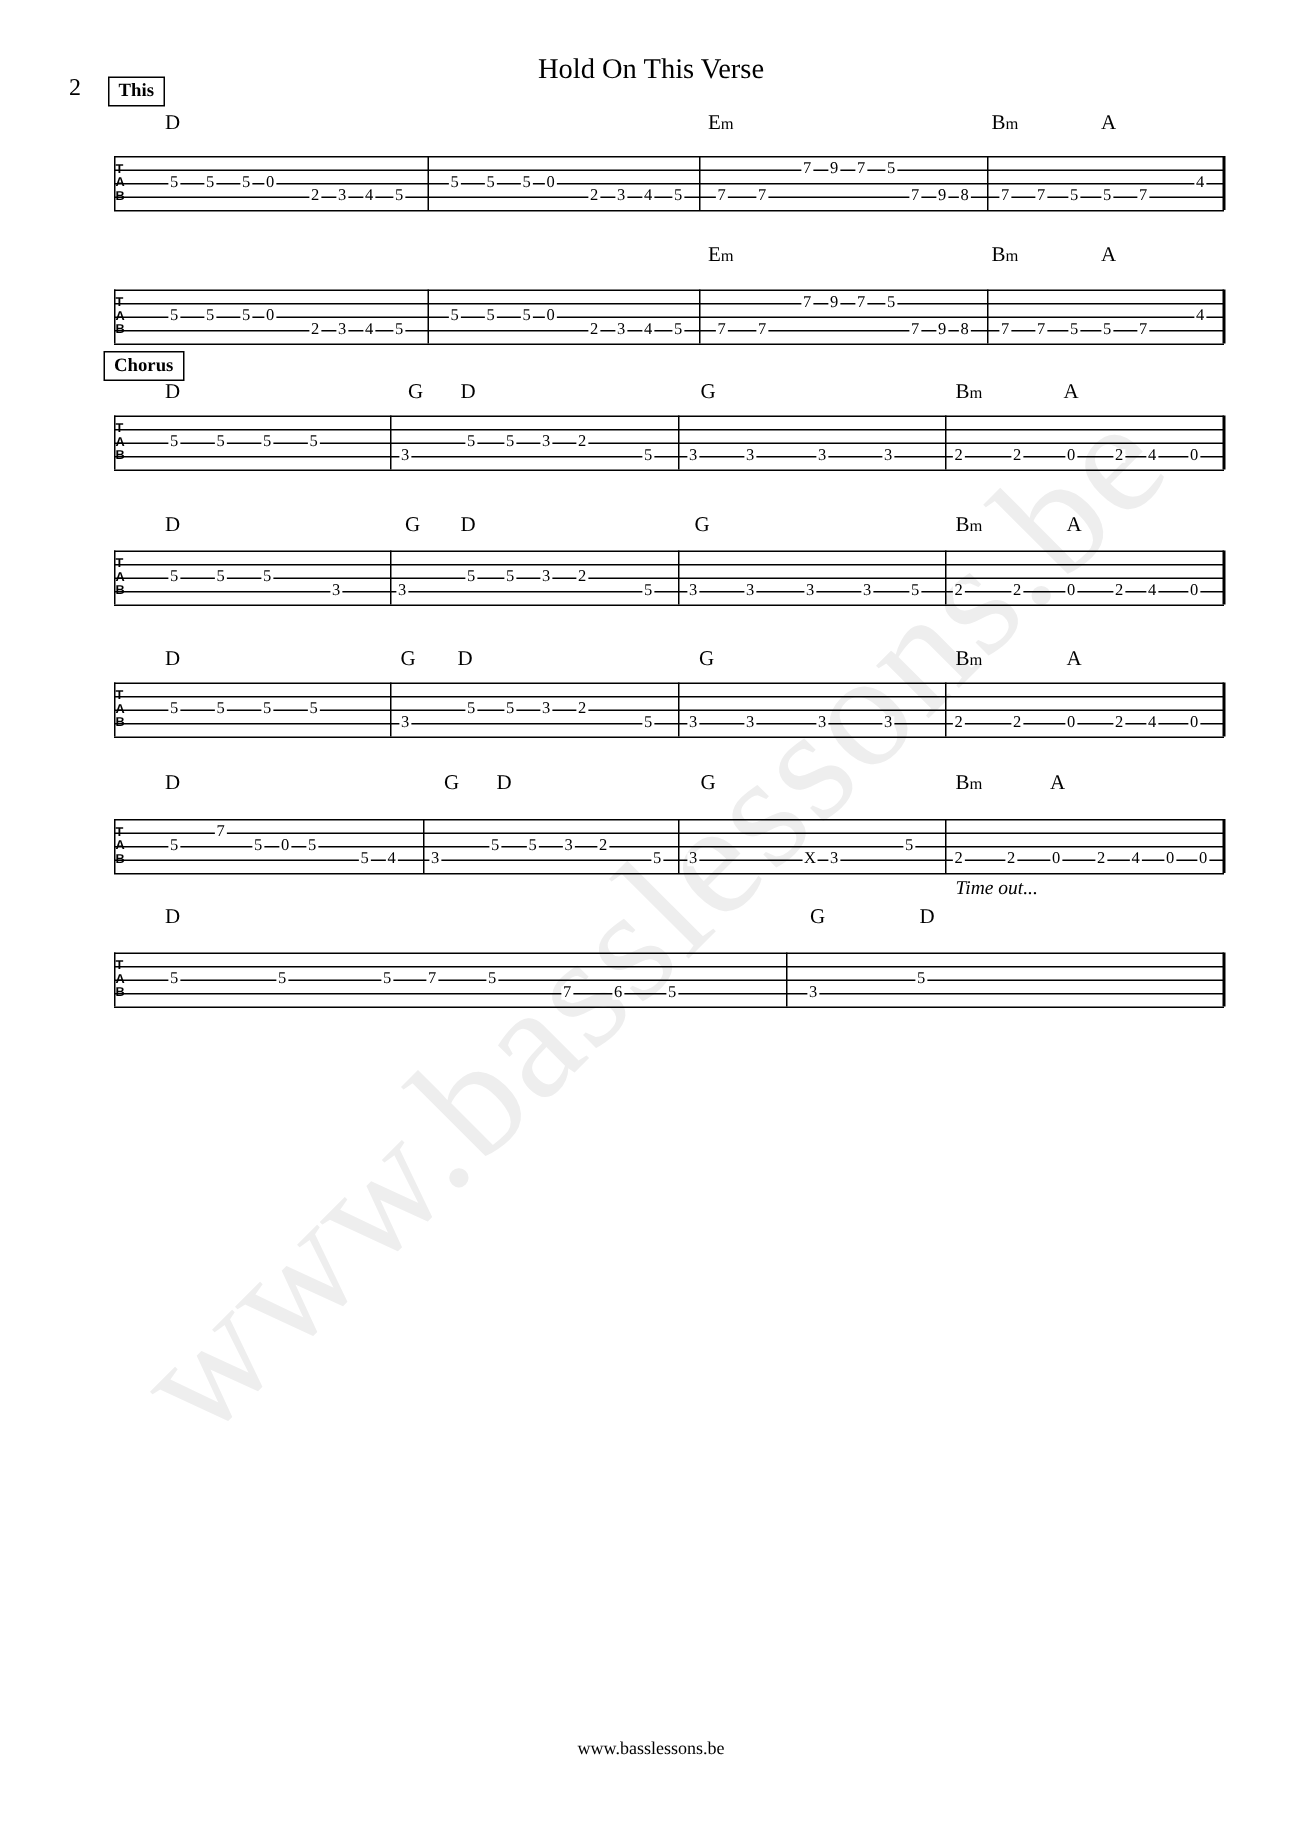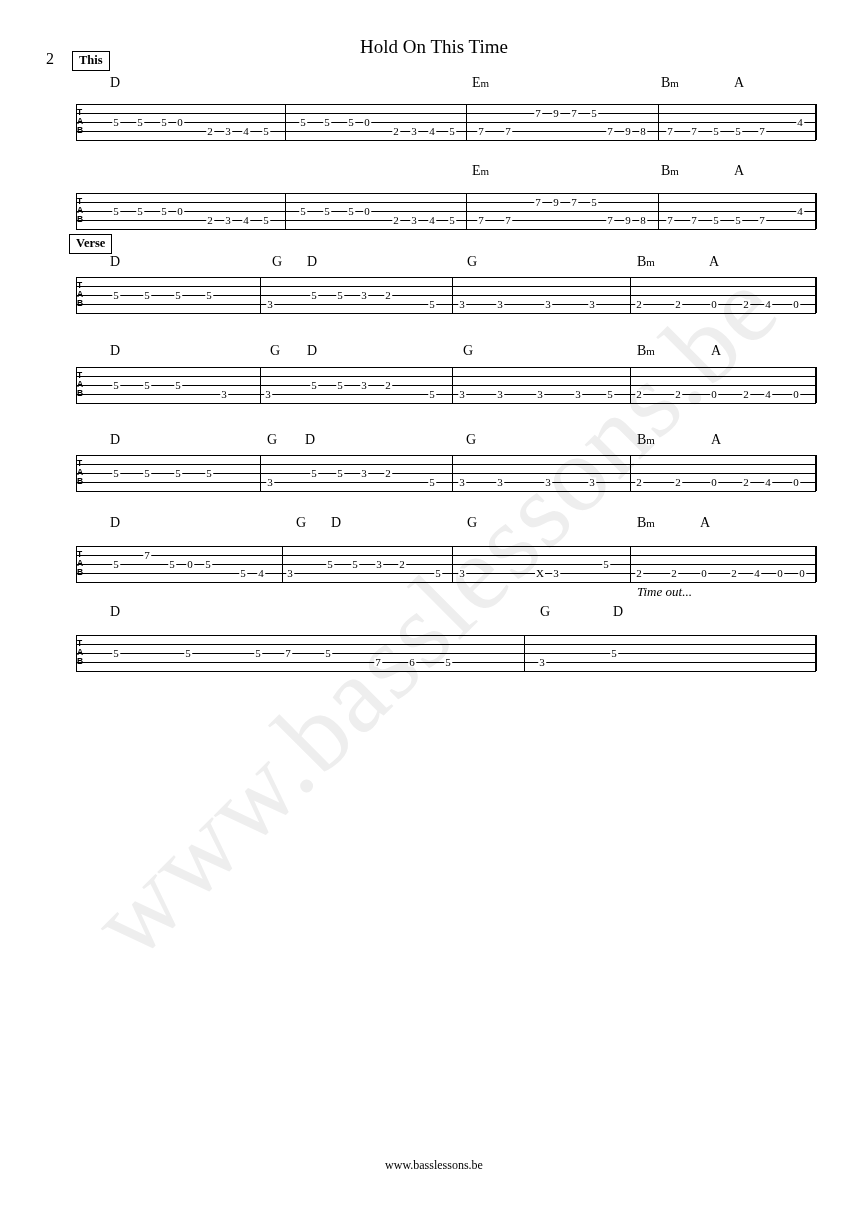--- a/index.html
+++ b/index.html
@@ -114,24 +114,24 @@
 
 <div class="page">
 
   <div class="watermark">
     <span>www.basslessons.be</span>
   </div>
 
   <div class="content">
 
     <div class="page-number">2</div>
-    <div class="title">Hold On This Time</div>
+    <div class="title">Hold On This Verse</div>
 
     <div class="section-tag" style="left:72px;top:51px;">This</div>
-    <div class="section-tag" style="left:69px;top:234px;">Verse</div>
+    <div class="section-tag" style="left:69px;top:234px;">Chorus</div>
 
     <div class="fade" style="left:637px;top:584px;">Time out...</div>
 
     <div id="systems-host">
         <div class="chord" style="left: 110px; top: 75px;">D</div>
         <div class="chord" style="left: 472px; top: 75px;"><span>E</span><span class="sub">m</span></div>
         <div class="chord" style="left: 661px; top: 75px;"><span>B</span><span class="sub">m</span></div>
         <div class="chord" style="left: 734px; top: 75px;">A</div>
         <div class="system" style="top: 104px;">
           <div class="sline l0"></div>

